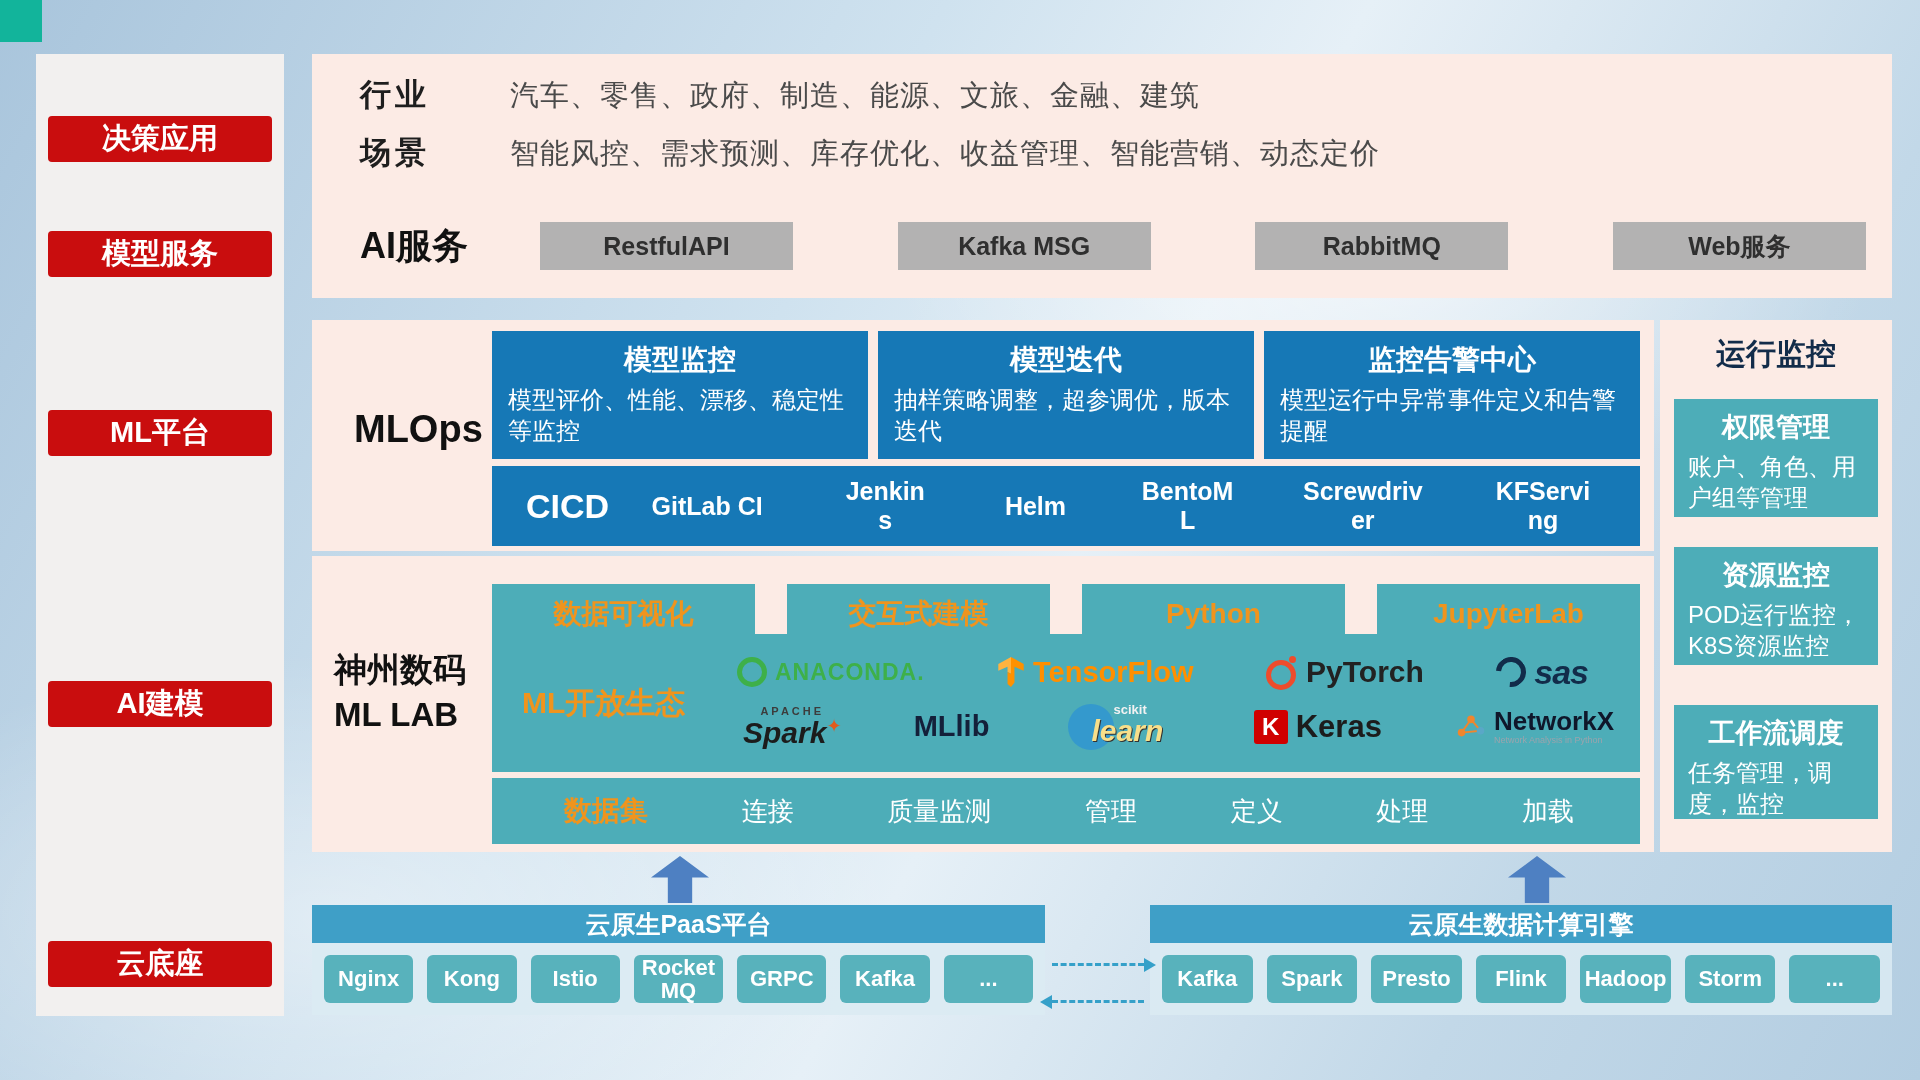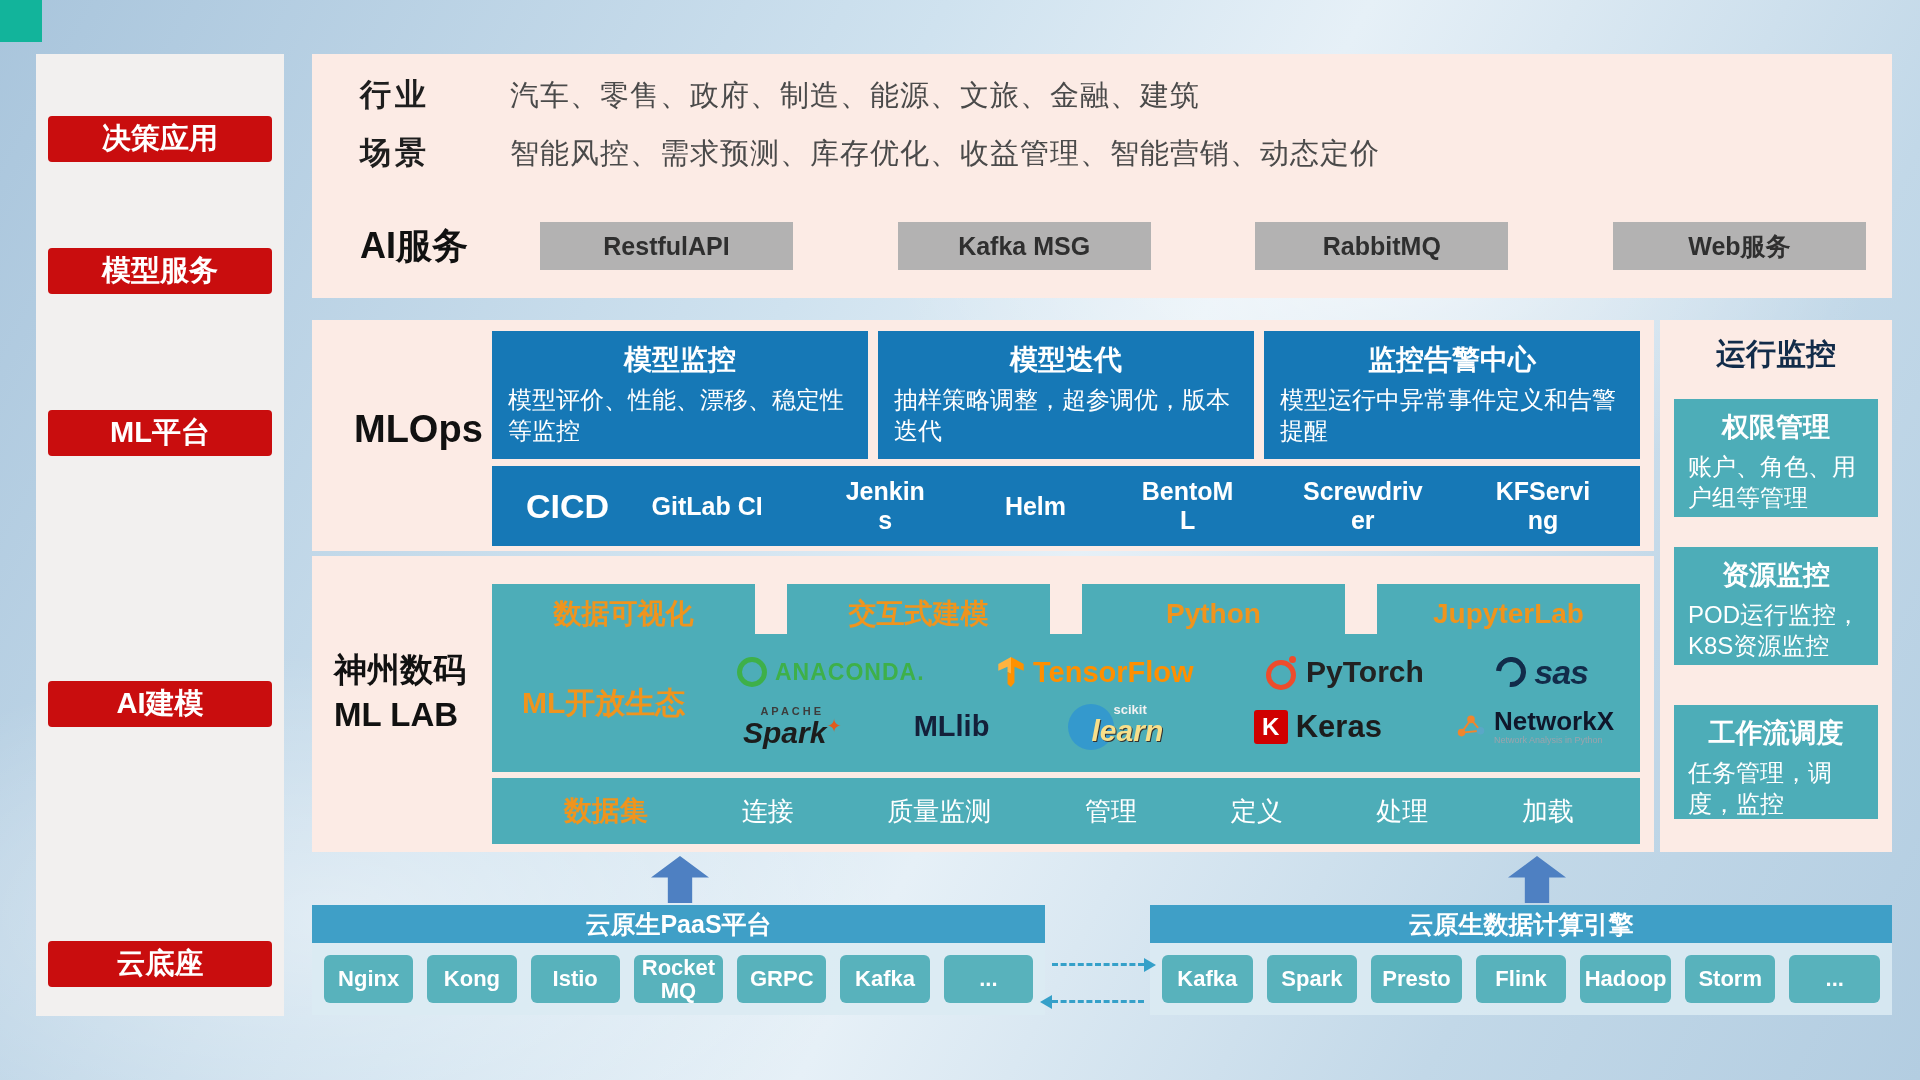--- a/index.html
+++ b/index.html
@@ -129,21 +129,21 @@
     border-right:12px solid #35a0c9;border-top:7px solid transparent;border-bottom:7px solid transparent;}
 </style>
 </head>
 <body>
 
 <div class="stage">
   <div class="corner"></div>
 
   <div class="sidebar">
     <div class="badge" style="top:62px">决策应用</div>
-    <div class="badge" style="top:194px">模型服务</div>
+    <div class="badge" style="top:177px">模型服务</div>
     <div class="badge" style="top:356px">ML平台</div>
     <div class="badge" style="top:627px">AI建模</div>
     <div class="badge" style="top:887px">云底座</div>
   </div>
 
   <div class="panel p-industry">
     <div class="ind-row ind-row1">
       <span class="ind-label">行业</span>
       <span class="ind-text">汽车、零售、政府、制造、能源、文旅、金融、建筑</span>
     </div>

